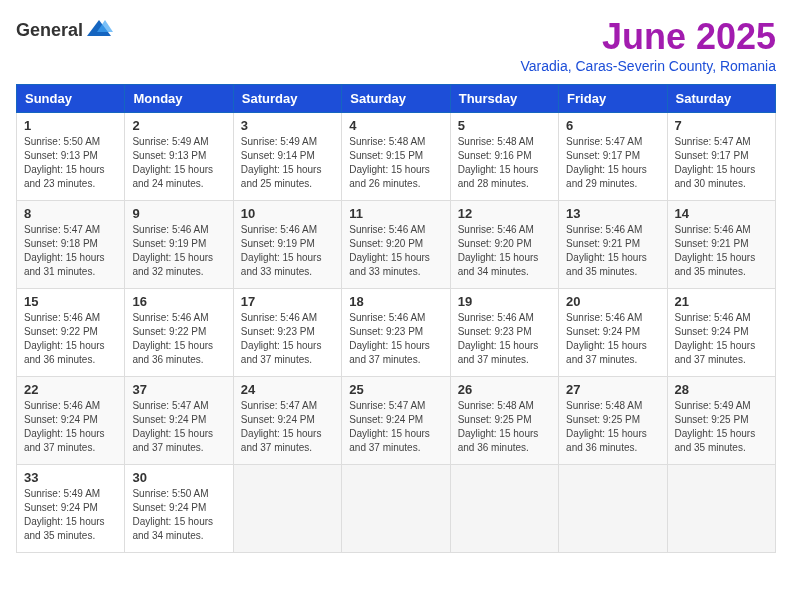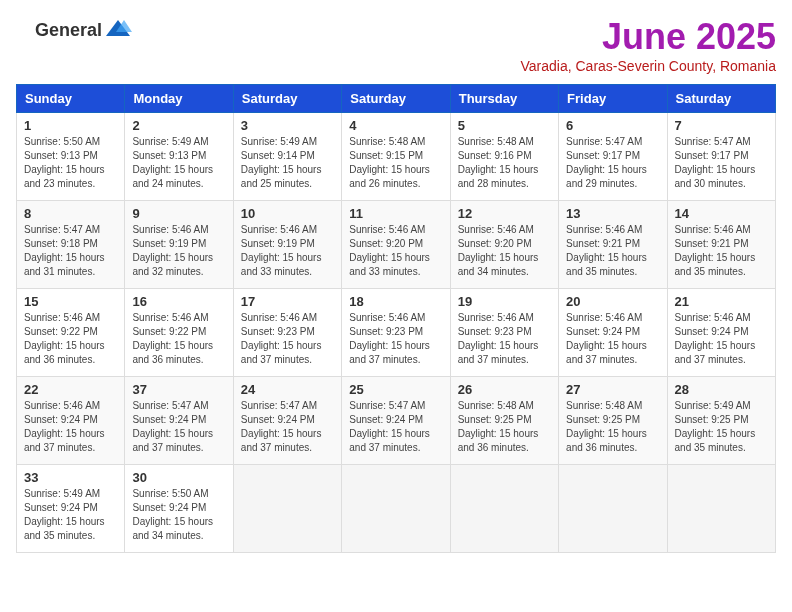--- a/index.html
+++ b/index.html
@@ -8,21 +8,20 @@
       background: #fff;
       width: 792px;
       min-height: 612px;
       padding: 16px;
     }
     .header-section {
       display: flex;
       justify-content: space-between;
       align-items: flex-start;
       margin-bottom: 10px;
-      margin-left: 19px;
     }
     .logo {
       display: flex;
       align-items: center;
     }
     .logo-text-general {
       font-size: 18px;
       font-weight: bold;
       color: #333;
     }
@@ -39,21 +38,21 @@
     .title-section {
       text-align: right;
     }
     .calendar-title {
       font-size: 36px;
       font-weight: bold;
       color: #a21caf;
     }
     .calendar-subtitle {
       font-size: 14px;
-      color: #b91c1c;
+      color: #1d4ed8;
     }
     .calendar-table {
       width: 100%;
       border-collapse: collapse;
       border: 1px solid #ccc;
     }
     .calendar-table th {
       background-color: #1d4ed8;
       color: #fff;
       text-align: left;

